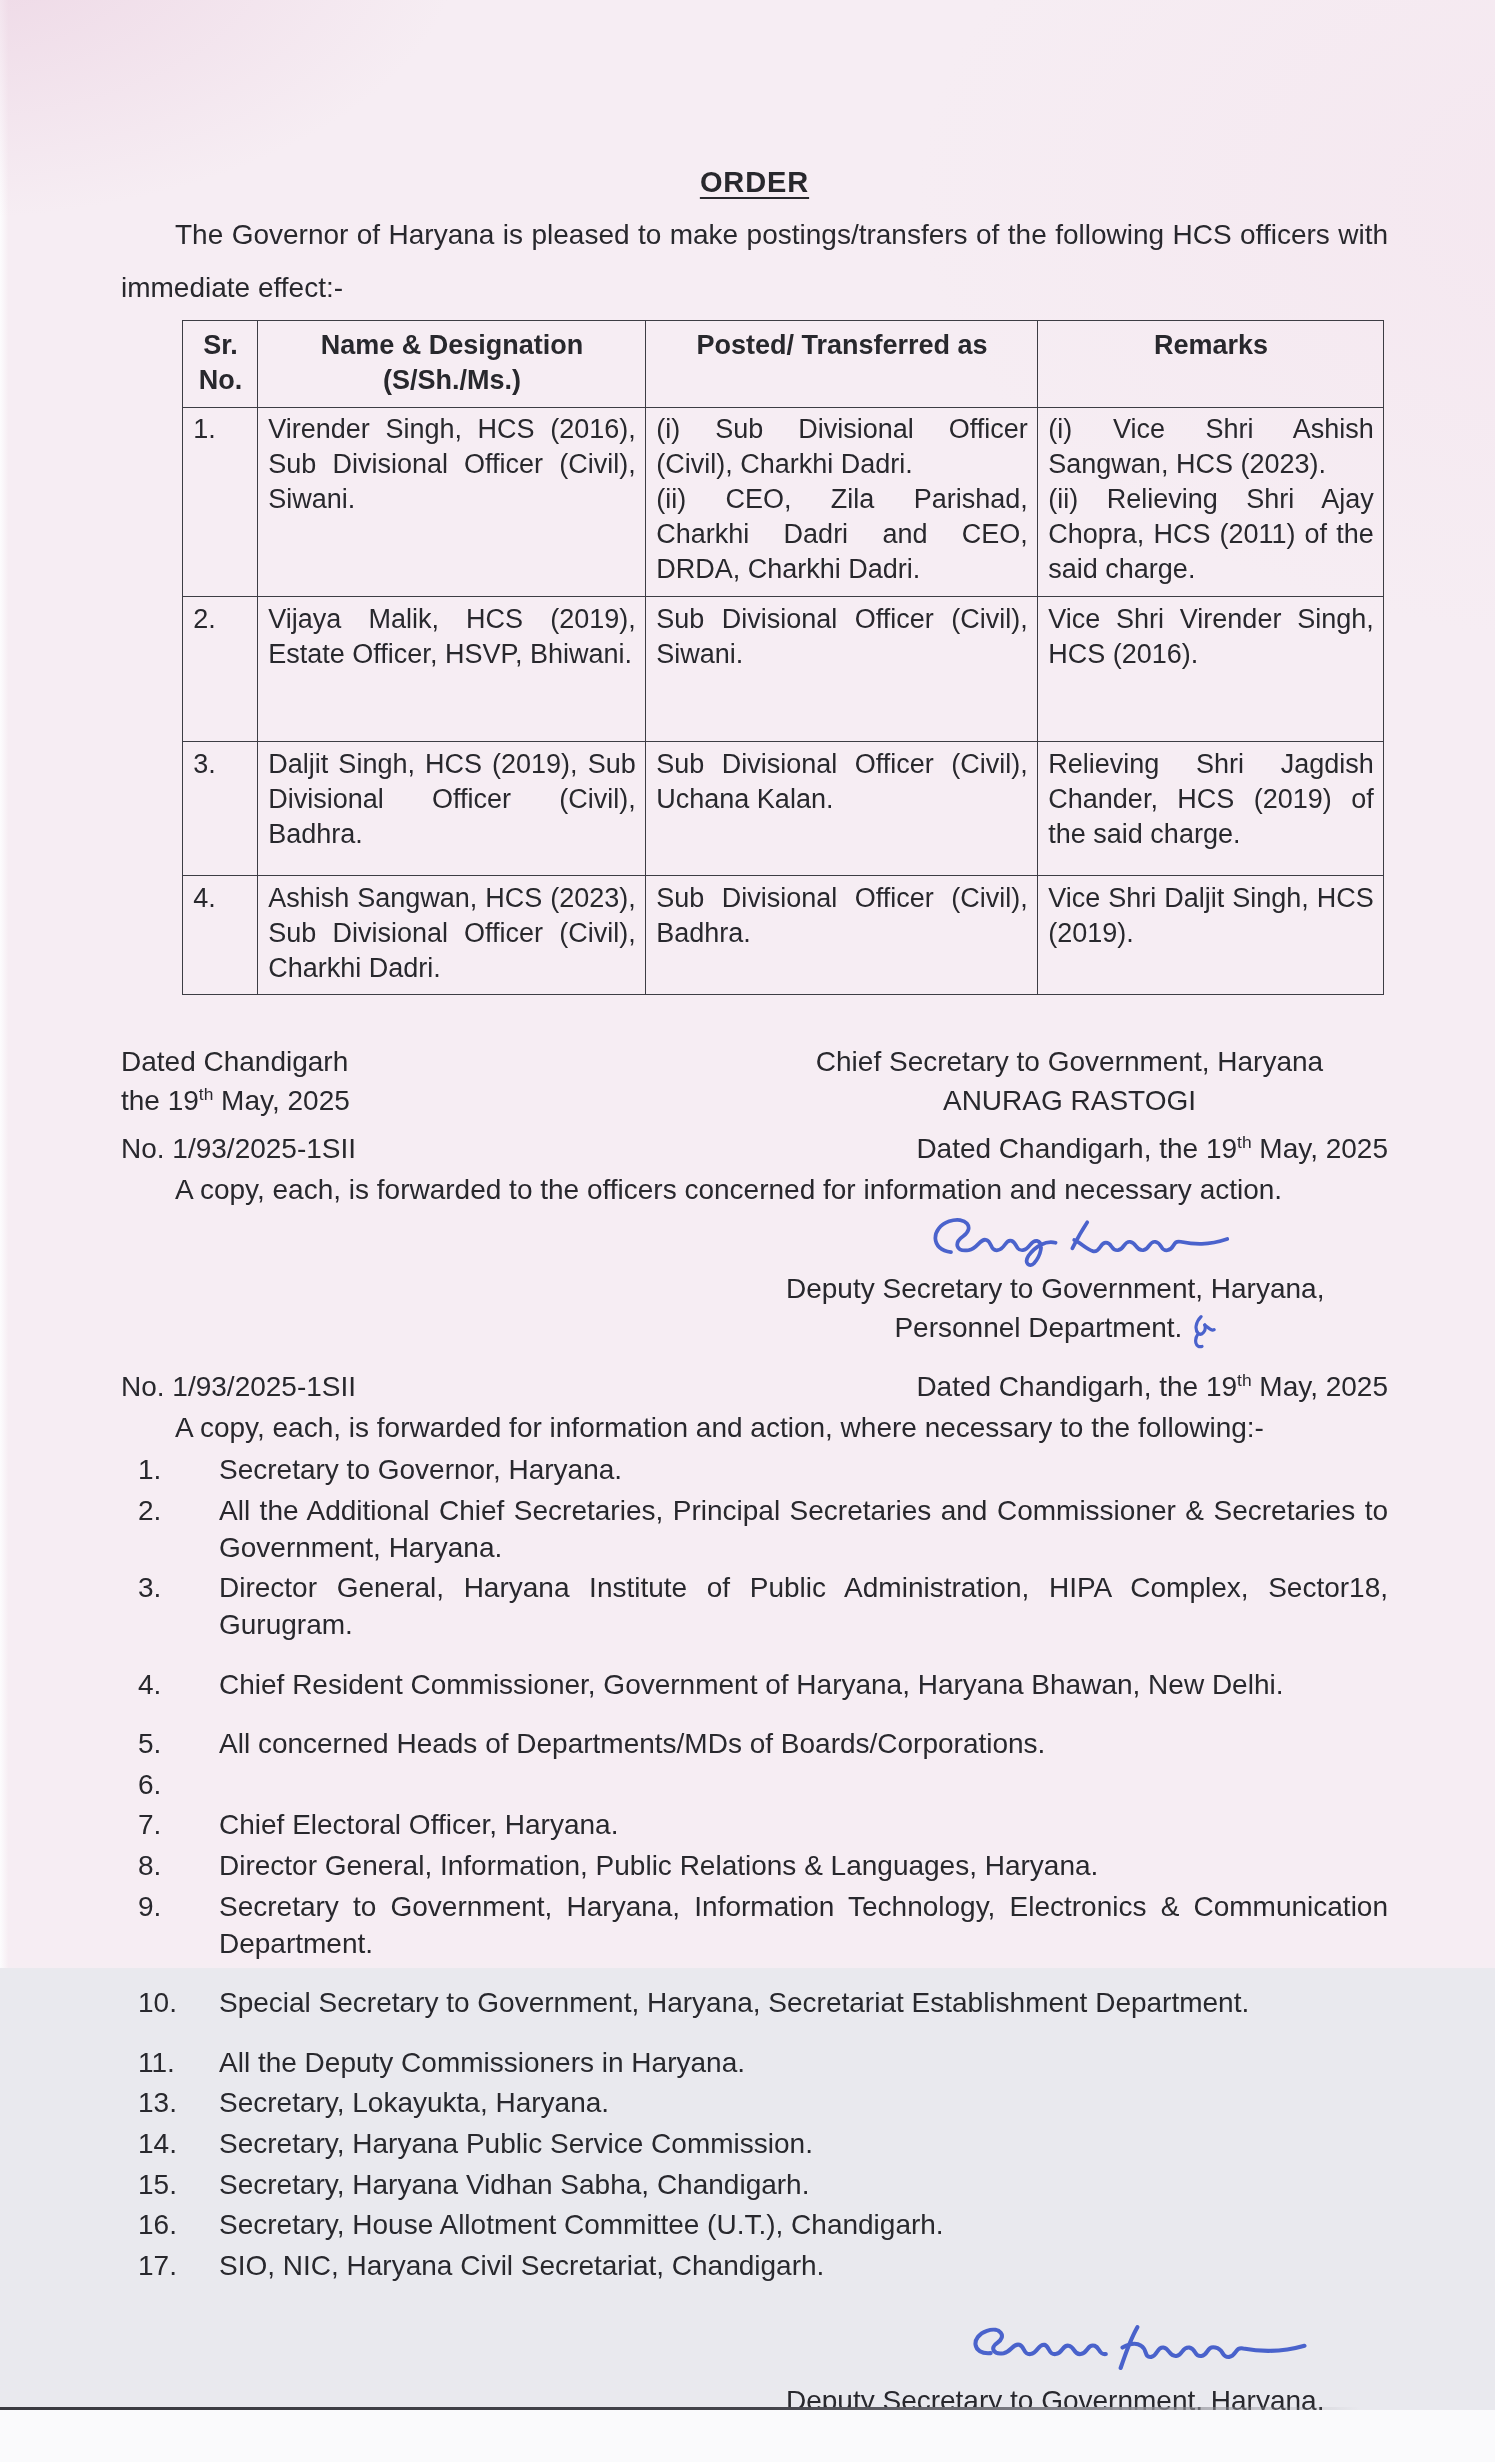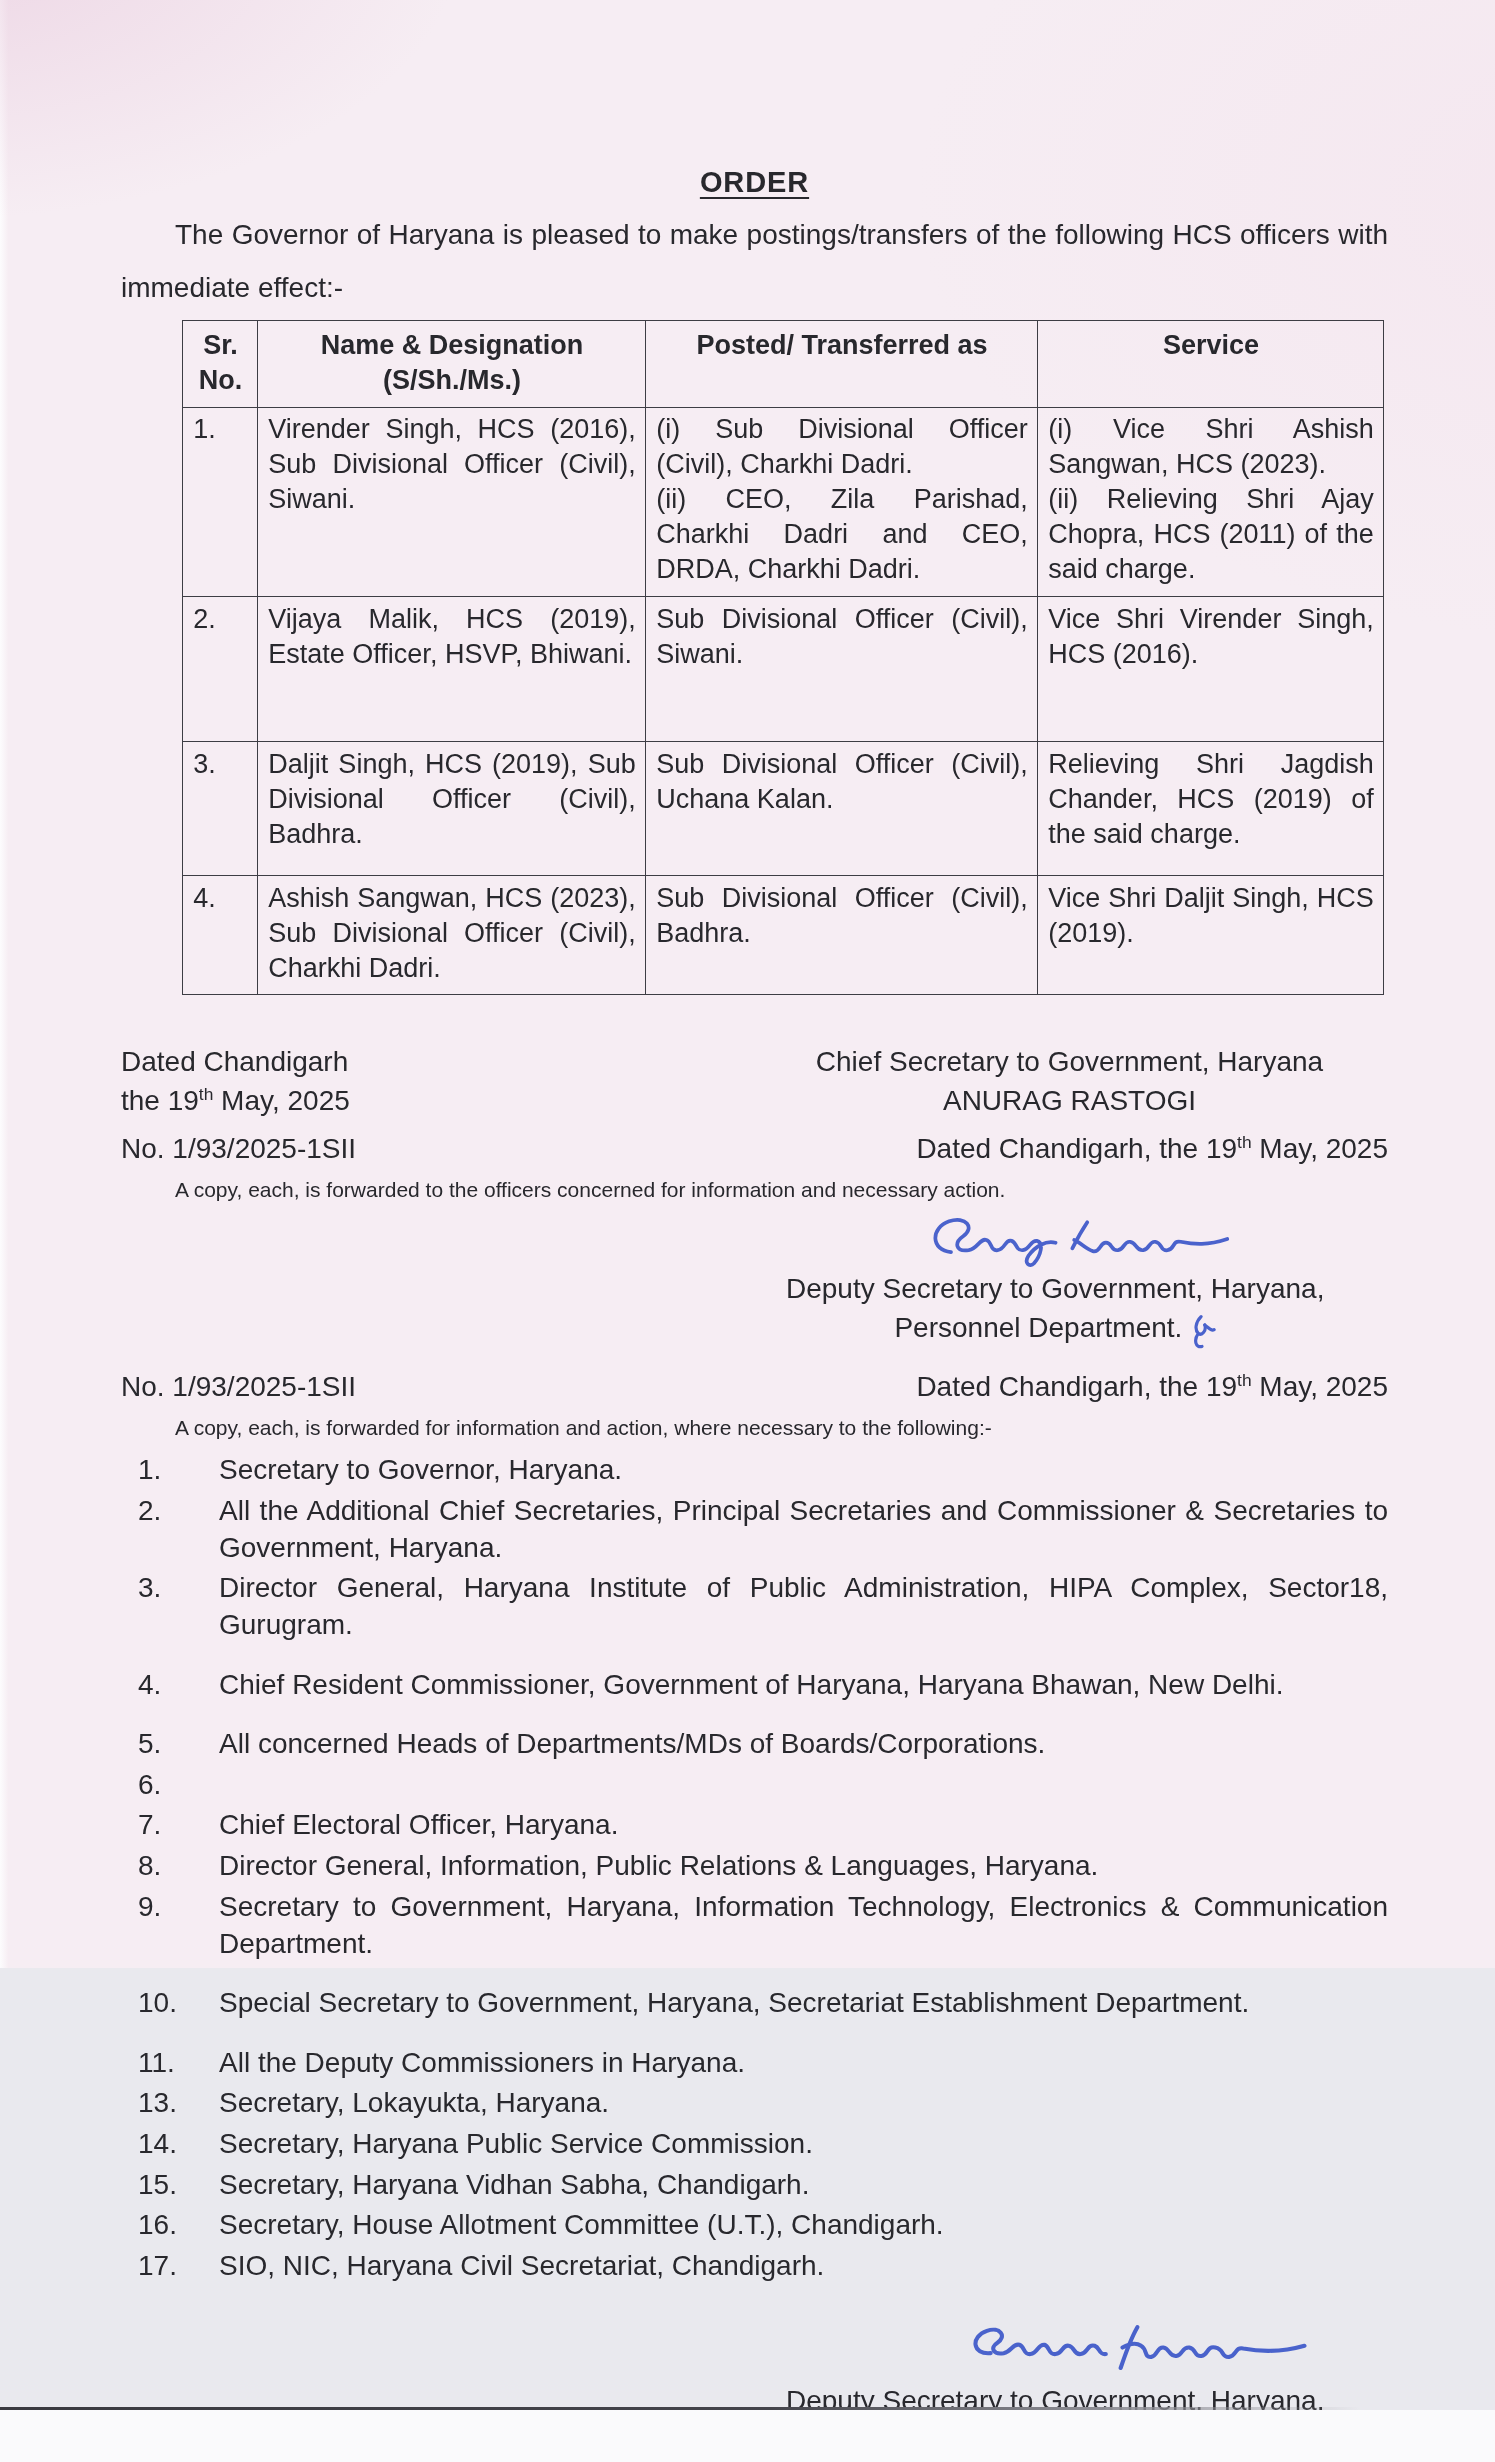--- a/index.html
+++ b/index.html
@@ -52,21 +52,21 @@
   .sign-row{display:flex;margin-top:47px;}
   .dated-left{font-size:28px;line-height:39px;width:523px;}
   .signoff{width:663px;margin-left:auto;margin-right:-13px;text-align:center;
     font-size:28px;line-height:39px;}
 
   .ref-row{display:flex;justify-content:space-between;margin-top:9.3px;
     font-size:28px;line-height:39px;align-items:baseline;}
   .ref-row .ref-no{white-space:nowrap;}
   .ref-row .dated-right{white-space:nowrap;padding-right:0px;}
 
-  p.forward{margin:1.9px 0 0 0;font-size:21px;line-height:39px;
+  p.forward{margin:1.9px 0 0 0;font-size:28px;line-height:39px;
     text-align:justify;text-indent:54px;}
 
   .sup{font-size:0.62em;vertical-align:super;line-height:0;}
 
   .sig-wrap{display:flex;justify-content:flex-end;}
   .sig1{margin-right:157px;margin-top:0px;}
   .sig2{margin-right:75px;margin-top:32px;}
 
   .deputy{width:673px;margin-left:auto;margin-right:-3.7px;text-align:center;
     font-size:28px;line-height:39px;}
@@ -102,21 +102,21 @@
           <col class="c-sr">
           <col class="c-name">
           <col class="c-posted">
           <col class="c-remarks">
         </colgroup>
       <tbody>
       <tr>
         <th>Sr. No.</th>
         <th>Name &amp; Designation (S/Sh./Ms.)</th>
         <th>Posted/ Transferred as</th>
-        <th>Service</th>
+        <th>Remarks</th>
       </tr>
       <tr>
         <td class="sr-cell">1.</td>
         <td>Virender Singh, HCS (2016), Sub Divisional Officer (Civil), Siwani.</td>
         <td>
           <span class="cell-part">(i) Sub Divisional Officer (Civil), Charkhi Dadri.</span>
           <span class="cell-part">(ii) CEO, Zila Parishad, Charkhi Dadri and CEO, DRDA, Charkhi Dadri.</span>
         </td>
         <td>
           <span class="cell-part">(i) Vice Shri Ashish Sangwan, HCS (2023).</span>

